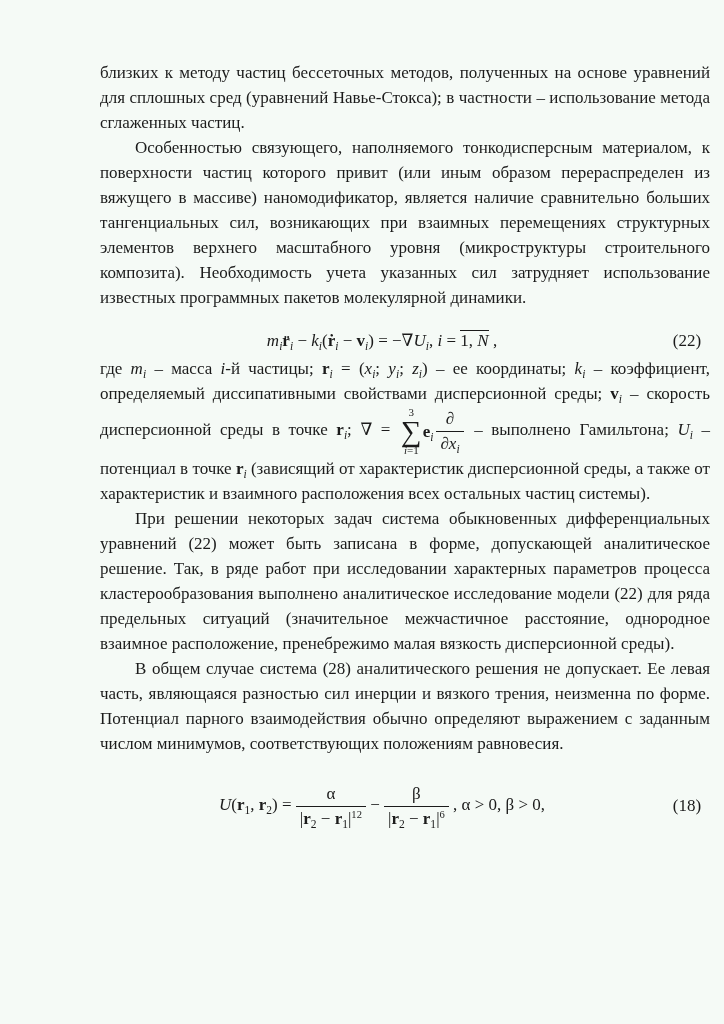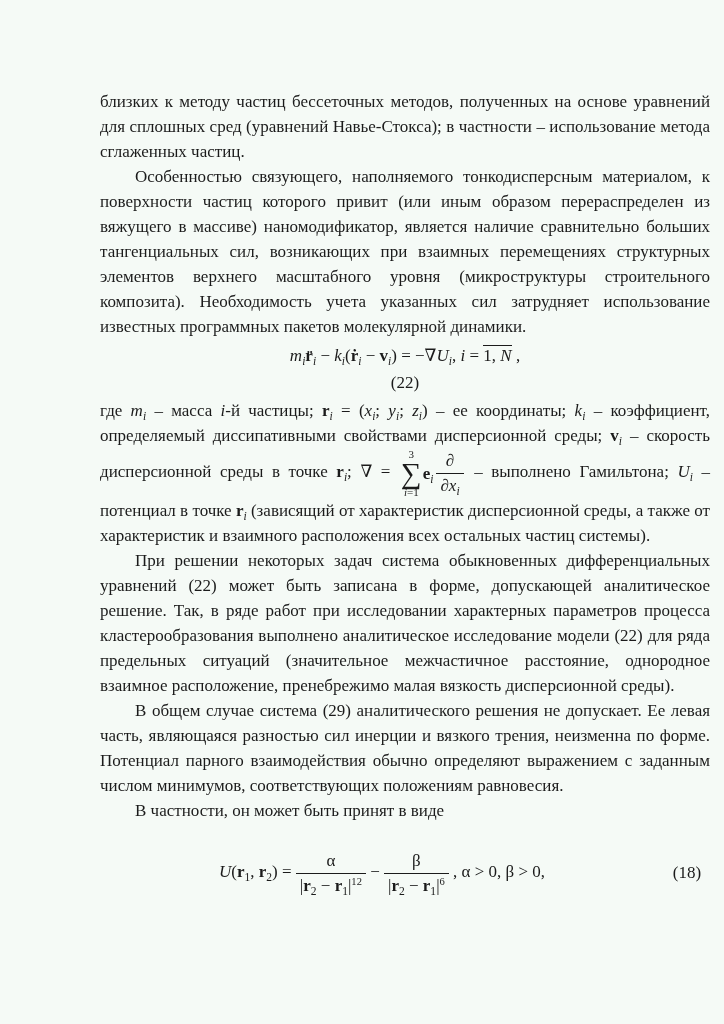--- a/index.html
+++ b/index.html
@@ -6,41 +6,41 @@
   html,body{margin:0;padding:0;}
   body{
     width:724px;height:1024px;overflow:hidden;
     background:#f5faf6;
     font-family:"Liberation Serif","DejaVu Serif",serif;
     color:#1b1b1b;
   }
   .page{
     box-sizing:border-box;
     width:724px;height:1024px;
-    padding:89px 14px 0 100px;
+    padding:60px 14px 0 100px;
   }
   p.body{
     margin:0;
     font-size:17px;
     line-height:25px;
     text-align:justify;
   }
   p.indent{text-indent:35px;}
   .it{font-style:italic;}
   .bf{font-weight:700;}
   .sub{font-size:68%;vertical-align:-0.32em;line-height:0;}
   .sub.it,.it.sub{font-style:italic;}
   .sup{font-size:62%;vertical-align:0.55em;line-height:0;text-align:center;}
   .ovl{display:inline-block;border-top:1px solid #1b1b1b;padding-top:1px;line-height:1;}
   
   .eqrow{
     display:flex;align-items:center;
     font-size:17px;
   }
-  .eqrow.eq22{margin:3px 0 2px;line-height:27px;flex-direction:column;}
+  .eqrow.eq22{margin:17px 0 2px;line-height:27px;}
   .eqrow.eq23{margin:27px 0 4px;line-height:1.1;}
   .eqbody{flex:1;text-align:center;white-space:nowrap;}
   .eqnum{text-align:center;min-width:46px;}
   
   .frac{
     display:inline-block;vertical-align:middle;
     text-align:center;line-height:1.25;
   }
   .frac .num{display:block;border-bottom:1px solid #1b1b1b;padding:0 4px 1px;}
   .frac .den{display:block;padding:1px 4px 0;}
@@ -80,23 +80,22 @@
         </span>
         <span><span class="bf">e</span><span class="it sub">i</span></span>
         <span class="frac">
           <span class="num">∂</span>
           <span class="den"><span>∂</span><span class="it">x</span><span class="it sub">i</span></span>
         </span>
       </span><span><span> – выполнено Гамильтона; </span><span class="it">U</span><span class="it sub">i</span><span> – потенциал в точке </span><span class="bf">r</span><span class="it sub">i</span><span> (зависящий от характеристик дисперсионной среды, а также от характеристик и взаимного расположения всех остальных частиц системы).</span></span></p>
 
   <p class="body indent">При решении некоторых задач система обыкновенных дифференциальных уравнений (22) может быть записана в форме, допускающей аналитическое решение. Так, в ряде работ при исследовании характерных параметров процесса кластерообразования выполнено аналитическое исследование модели (22) для ряда предельных ситуаций (значительное межчастичное расстояние, однородное взаимное расположение, пренебрежимо малая вязкость дисперсионной среды).</p>
 
-  <p class="body indent">В общем случае система (29) аналитического решения не допускает. Ее левая часть, являющаяся разностью сил инерции и вязкого трения, неизменна по форме. Потенциал парного взаимодействия обычно определяют выражением с заданным числом минимумов, соответствующих положениям равновесия.</p>
+  <p class="body indent">В общем случае система (28) аналитического решения не допускает. Ее левая часть, являющаяся разностью сил инерции и вязкого трения, неизменна по форме. Потенциал парного взаимодействия обычно определяют выражением с заданным числом минимумов, соответствующих положениям равновесия.</p>
 
-  <p class="body indent">В частности, он может быть принят в виде</p>
 
   <div class="eqrow eq23">
     <span class="eqbody"><span><span class="it">U</span><span>(</span><span class="bf">r</span><span class="sub">1</span><span>, </span><span class="bf">r</span><span class="sub">2</span><span>) = </span></span><span class="frac"><span class="num">α</span><span class="den"><span>|</span><span class="bf">r</span><span class="sub">2</span><span> − </span><span class="bf">r</span><span class="sub">1</span><span>|</span><span class="sup">12</span></span></span><span> − </span><span class="frac"><span class="num">β</span><span class="den"><span>|</span><span class="bf">r</span><span class="sub">2</span><span> − </span><span class="bf">r</span><span class="sub">1</span><span>|</span><span class="sup">6</span></span></span><span> , α &gt; 0, β &gt; 0,</span></span>
     <span class="eqnum">(18)</span>
   </div>
 
 
 </div>
 
 </body></html>

